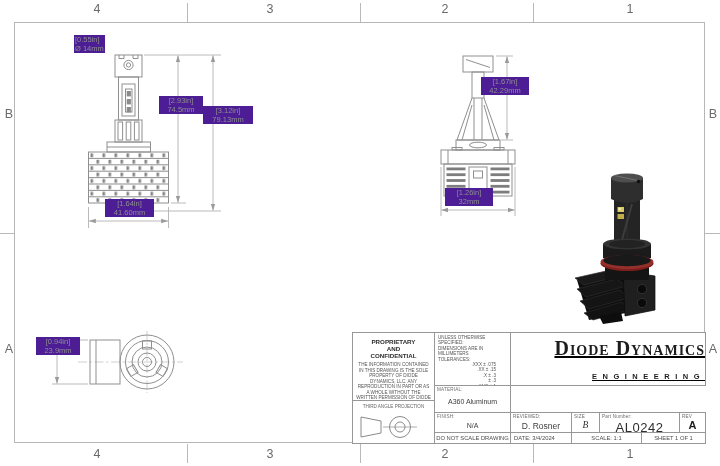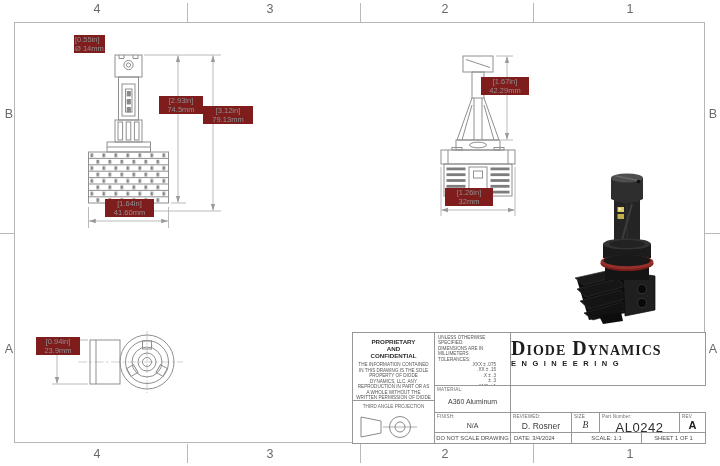--- a/index.html
+++ b/index.html
@@ -3,41 +3,41 @@
 <meta charset="utf-8">
 <style>
   html,body{margin:0;padding:0;}
   body{width:720px;height:466px;background:#fff;font-family:"Liberation Sans",sans-serif;position:relative;overflow:hidden;}
   .zone{position:absolute;width:20px;text-align:center;color:#6a6a6a;font-size:12.5px;}
   .zone-side{width:12px;}
   .tick{position:absolute;background:#b9b9b9;}
   .frame{position:absolute;left:14px;top:22px;width:691px;height:421px;border:1px solid #b6b6b6;box-sizing:border-box;}
   svg.linework{position:absolute;left:0;top:0;}
   svg.render{position:absolute;}
-  .dim{position:absolute;color:#8f8f8f;font-size:7.5px;line-height:9px;text-align:center;background:#7f1d1d;padding:0 1px;white-space:nowrap;z-index:3;}
+  .dim{position:absolute;color:#8f8f8f;font-size:7.5px;line-height:9px;text-align:center;background:#4c1d95;padding:0 1px;white-space:nowrap;z-index:3;}
   .dim span{display:block;}
   .dim.la{text-align:left;}
   
   .tb{position:absolute;left:352px;top:332px;width:354px;height:112px;z-index:4;background:#fff;}
   .cell{position:absolute;border:1px solid #979797;box-sizing:border-box;overflow:hidden;background:#fff;}
   .lbl{position:absolute;top:1px;left:2px;font-size:4.6px;color:#6d6d6d;letter-spacing:.2px;}
   .prop-head{margin-top:5px;text-align:center;font-size:6.2px;font-weight:bold;color:#2e2e2e;white-space:pre-line;line-height:7px;}
   .prop-body{margin:3px 3px 0 3px;text-align:center;font-size:4.6px;line-height:5.5px;color:#555;}
   .spec{font-size:4.6px;color:#555;line-height:5.4px;padding:2px 0 0 3px;}
   .tol{ text-align:right;padding-right:14px;}
   .cent{position:absolute;left:0;right:0;text-align:center;}
   .v-mid{font-size:7px;color:#3d3d3d;}
   .v-name{font-size:8.5px;color:#3d3d3d;}
   .v-part{font-size:13px;color:#2e2e2e;letter-spacing:.5px;}
   .v-size{font-family:"Liberation Serif",serif;font-style:italic;font-size:9.5px;color:#333;}
   .v-rev{font-size:11px;font-weight:bold;color:#1c1c1c;}
   .botline{font-size:5.8px;color:#4c4c4c;line-height:10px;}
-  .logo-wrap{position:absolute;left:0;right:0;top:4px;text-align:left;}
+  .logo-wrap{position:absolute;left:0;right:0;top:4px;text-align:right;text-decoration:underline;}
   .logo-main{font-family:"Liberation Serif",serif;font-variant:small-caps;font-weight:bold;font-size:20px;line-height:22px;color:#1d1d1d;letter-spacing:1px;}
-  .logo-sub{font-size:7.5px;font-weight:bold;letter-spacing:5.5px;color:#1d1d1d;margin-top:0px;}
+  .logo-sub{font-size:7.5px;font-weight:bold;letter-spacing:5.5px;color:#1d1d1d;margin-top:13px;}
   .proj-lbl{position:absolute;top:3px;left:0;right:0;text-align:center;font-size:4.6px;color:#666;}
 </style>
 </head>
 <body>
 
 <div class="frame"></div>
 
 <div class="zone" style="left:87px;top:2px;">4</div>
 <div class="zone" style="left:260px;top:2px;">3</div>
 <div class="zone" style="left:435px;top:2px;">2</div>

